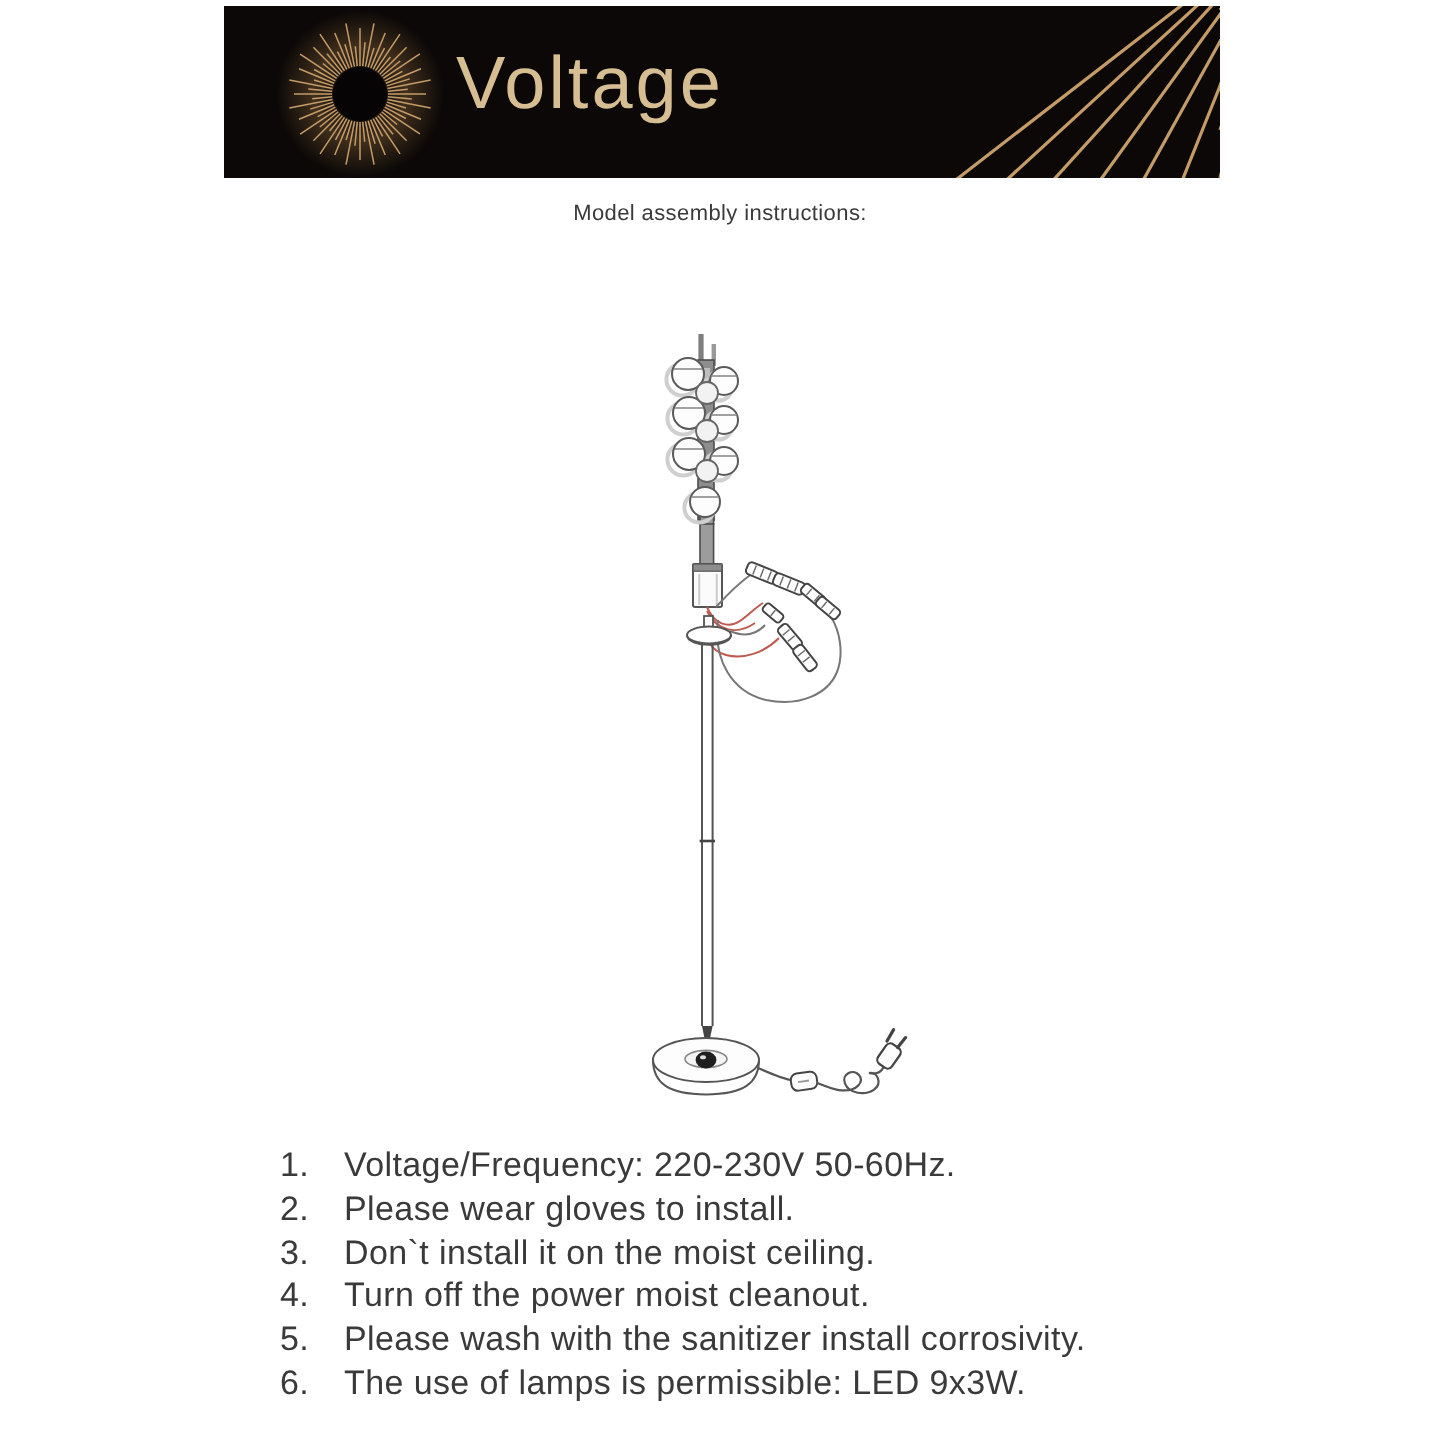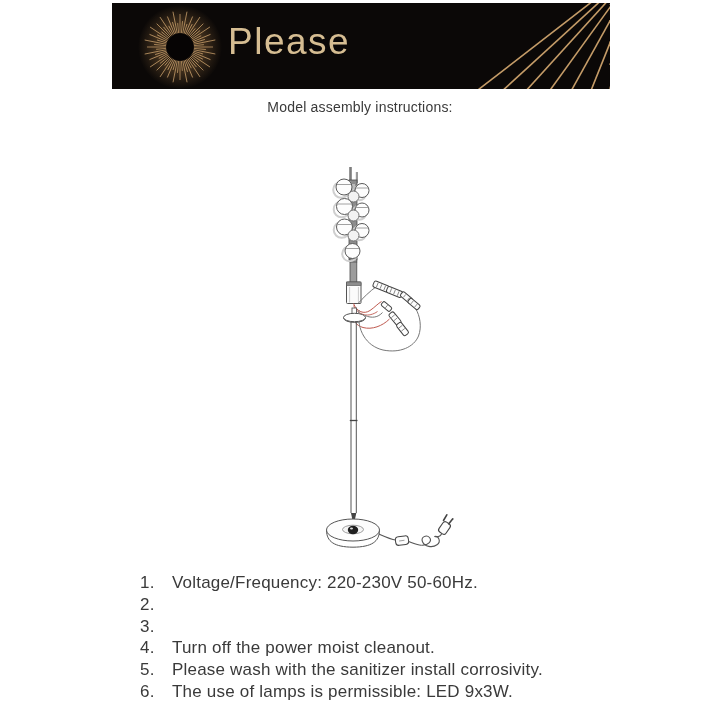--- a/index.html
+++ b/index.html
@@ -14,21 +14,21 @@
   }
   .banner svg{position:absolute;left:0;top:0;}
   .wordmark{
     position:absolute;left:116px;top:17px;
     font-size:37px;font-weight:300;letter-spacing:1.5px;
     color:#d6bd92;line-height:44px;
   }
   
   .titleblock{
     position:absolute;left:0;top:96px;width:720px;text-align:center;
-    color:#3a3a3a;font-size:14px;font-weight:500;letter-spacing:.2px;line-height:22px;
+    color:#3a3a3a;font-size:11px;font-weight:500;letter-spacing:.2px;line-height:22px;
   }
   
   .diagram{position:absolute;left:0;top:156px;width:720px;height:410px;}
   
   .instr{
     position:absolute;left:140px;top:572px;width:520px;
     color:#3a3a3a;font-size:17px;font-weight:500;letter-spacing:.2px;
   }
   .instr .row{display:flex;line-height:21.8px;}
   .instr .num{width:22px;flex:0 0 22px;}
@@ -85,21 +85,21 @@
         <line x1="530" y1="-40" x2="436" y2="90"></line>
         <line x1="530" y1="-40" x2="458" y2="90"></line>
         <line x1="530" y1="-40" x2="478" y2="90"></line>
         <line x1="530" y1="-40" x2="498" y2="86"></line>
         <line x1="530" y1="-40" x2="498" y2="62"></line>
         <line x1="530" y1="-40" x2="498" y2="40"></line>
         <line x1="530" y1="-40" x2="498" y2="18"></line>
         <line x1="530" y1="-40" x2="498" y2="2"></line>
       </g>
     </svg>
-    <div class="wordmark">Please</div>
+    <div class="wordmark">Voltage</div>
   </div>
 
   <div class="titleblock">
     <div>Model assembly instructions:</div>
   </div>
 
   <svg class="diagram" viewBox="0 156 720 410">
 
     <g>
       <rect x="349.2" y="167" width="2.6" height="15" fill="#7d7d7d"></rect>
@@ -249,24 +249,26 @@
 
   <div class="instr">
     <div class="row">
       <span class="num">1.</span>
         <span class="gap"></span>
       <span>Voltage/Frequency: 220-230V 50-60Hz.</span>
     </div>
     <div class="row">
       <span class="num">2.</span>
         <span class="gap"></span>
+      <span>Please wear gloves to install.</span>
     </div>
     <div class="row">
       <span class="num">3.</span>
         <span class="gap"></span>
+      <span>Don`t install it on the moist ceiling.</span>
     </div>
     <div class="row">
       <span class="num">4.</span>
         <span class="gap"></span>
       <span>Turn off the power moist cleanout.</span>
     </div>
     <div class="row">
       <span class="num">5.</span>
         <span class="gap"></span>
       <span>Please wash with the sanitizer install corrosivity.</span>

